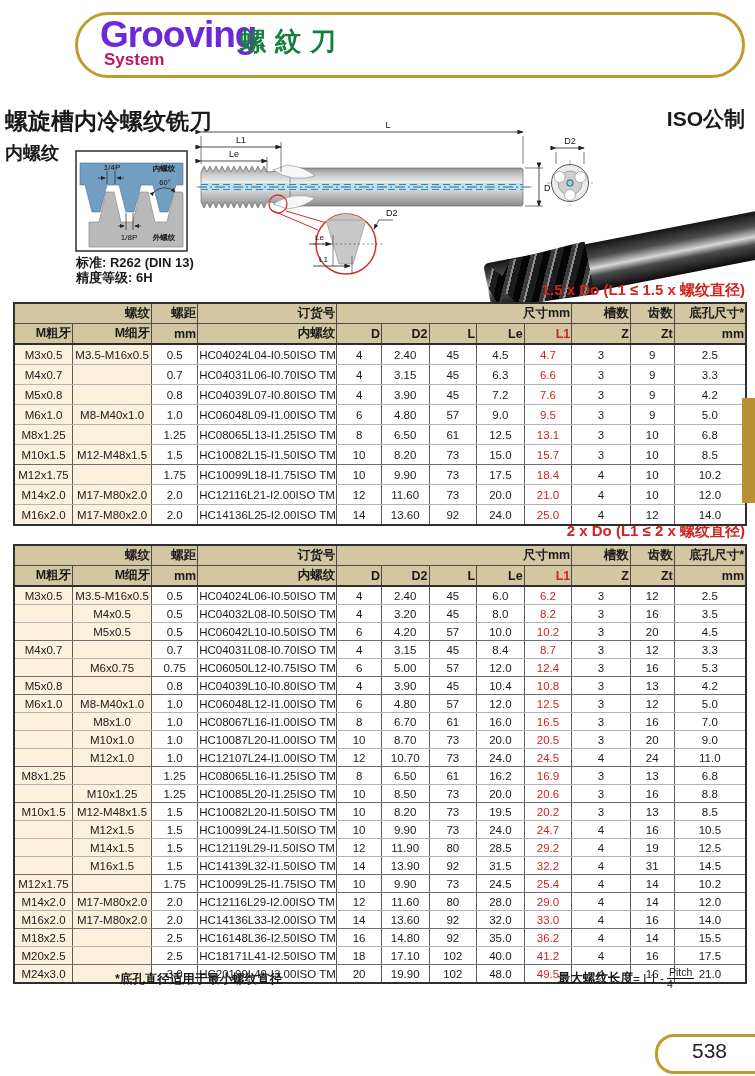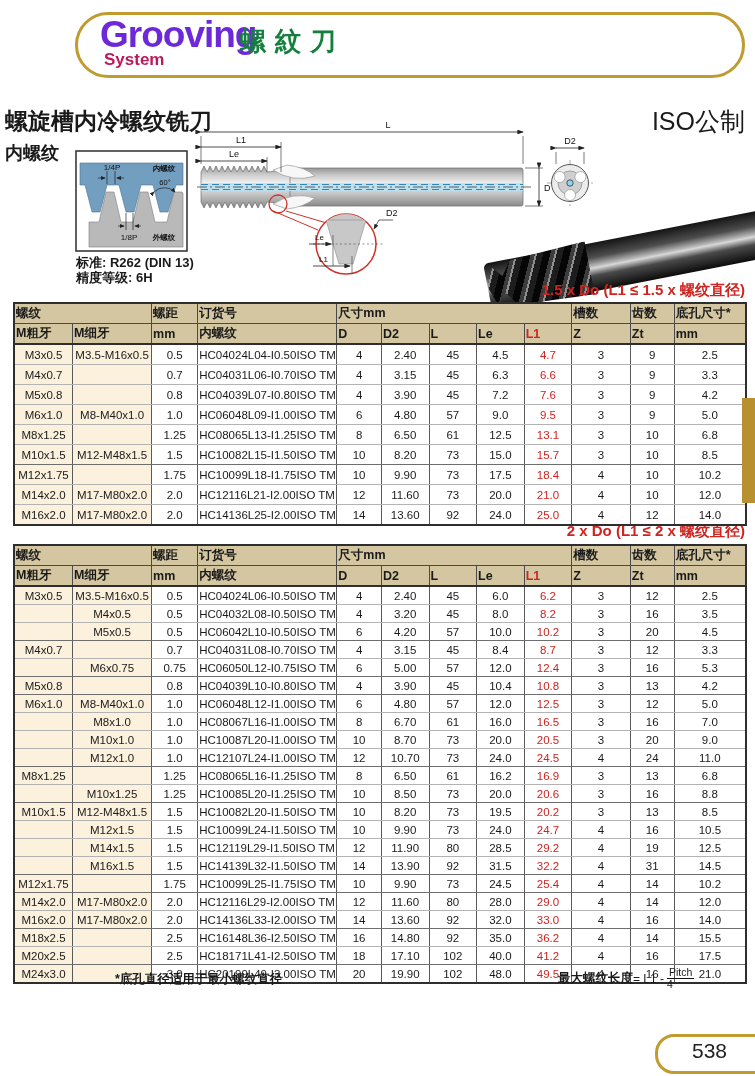--- a/index.html
+++ b/index.html
@@ -11,35 +11,35 @@
   .abs{position:absolute;}
 
   
   .banner-pill{left:75px;top:12px;width:664px;height:60px;border:3px solid #bf9b30;border-radius:33px;}
   .banner-en{left:100px;top:14px;font-size:37px;font-weight:bold;color:#6d28d9;letter-spacing:-1px;}
   .banner-sys{left:104px;top:50px;font-size:17px;font-weight:bold;color:#be185d;}
   .banner-zh{left:240px;top:24px;font-size:26px;font-weight:bold;color:#15803d;letter-spacing:9px;}
 
   
   .sec-title{left:5px;top:106px;font-size:23px;font-weight:bold;}
-  .iso-label{right:10px;top:105px;font-size:25px;font-weight:normal;}
+  .iso-label{right:10px;top:105px;font-size:21px;font-weight:bold;}
   .sub-title{left:5px;top:141px;font-size:18px;font-weight:bold;}
   .std-block{left:76px;top:255px;font-size:13px;font-weight:bold;line-height:15px;}
 
   
   .red-heading{left:13px;width:732px;text-align:right;font-size:15px;font-weight:bold;color:#cf241f;}
   .rh1{top:281px;} .rh2{top:522px;}
 
   
   .spec-table{border-collapse:collapse;table-layout:fixed;width:734px;background:#fff;
     border:2px solid #2e2e2e;}
   .t1{left:13px;top:302px;} .t2{left:13px;top:544px;}
   .spec-table th{
     background:#d3c6a0;font-size:12.5px;font-weight:bold;height:19px;padding:0 1px;
-    border:1px solid #4a4a4a;text-align:left;white-space:nowrap;overflow:hidden;
+    border:1px solid #4a4a4a;text-align:right;white-space:nowrap;overflow:hidden;
   }
   .spec-table thead{border-bottom:2px solid #2e2e2e;}
   .spec-table td{
     font-size:11.5px;text-align:center;padding:0 1px;white-space:nowrap;overflow:hidden;
     border-left:1px solid #5a5a5a;border-right:1px solid #5a5a5a;border-bottom:1px solid #b3b3b3;
   }
   .t1 td{height:19px;} .t2 td{height:17px;}
   .spec-table tr.group-end td{border-bottom:1.6px solid #6e6e6e;}
   .spec-table td:nth-child(1),.spec-table td:nth-child(2){background:#fbf1dc;}
   .spec-table td:nth-child(9){color:#cf241f;}

